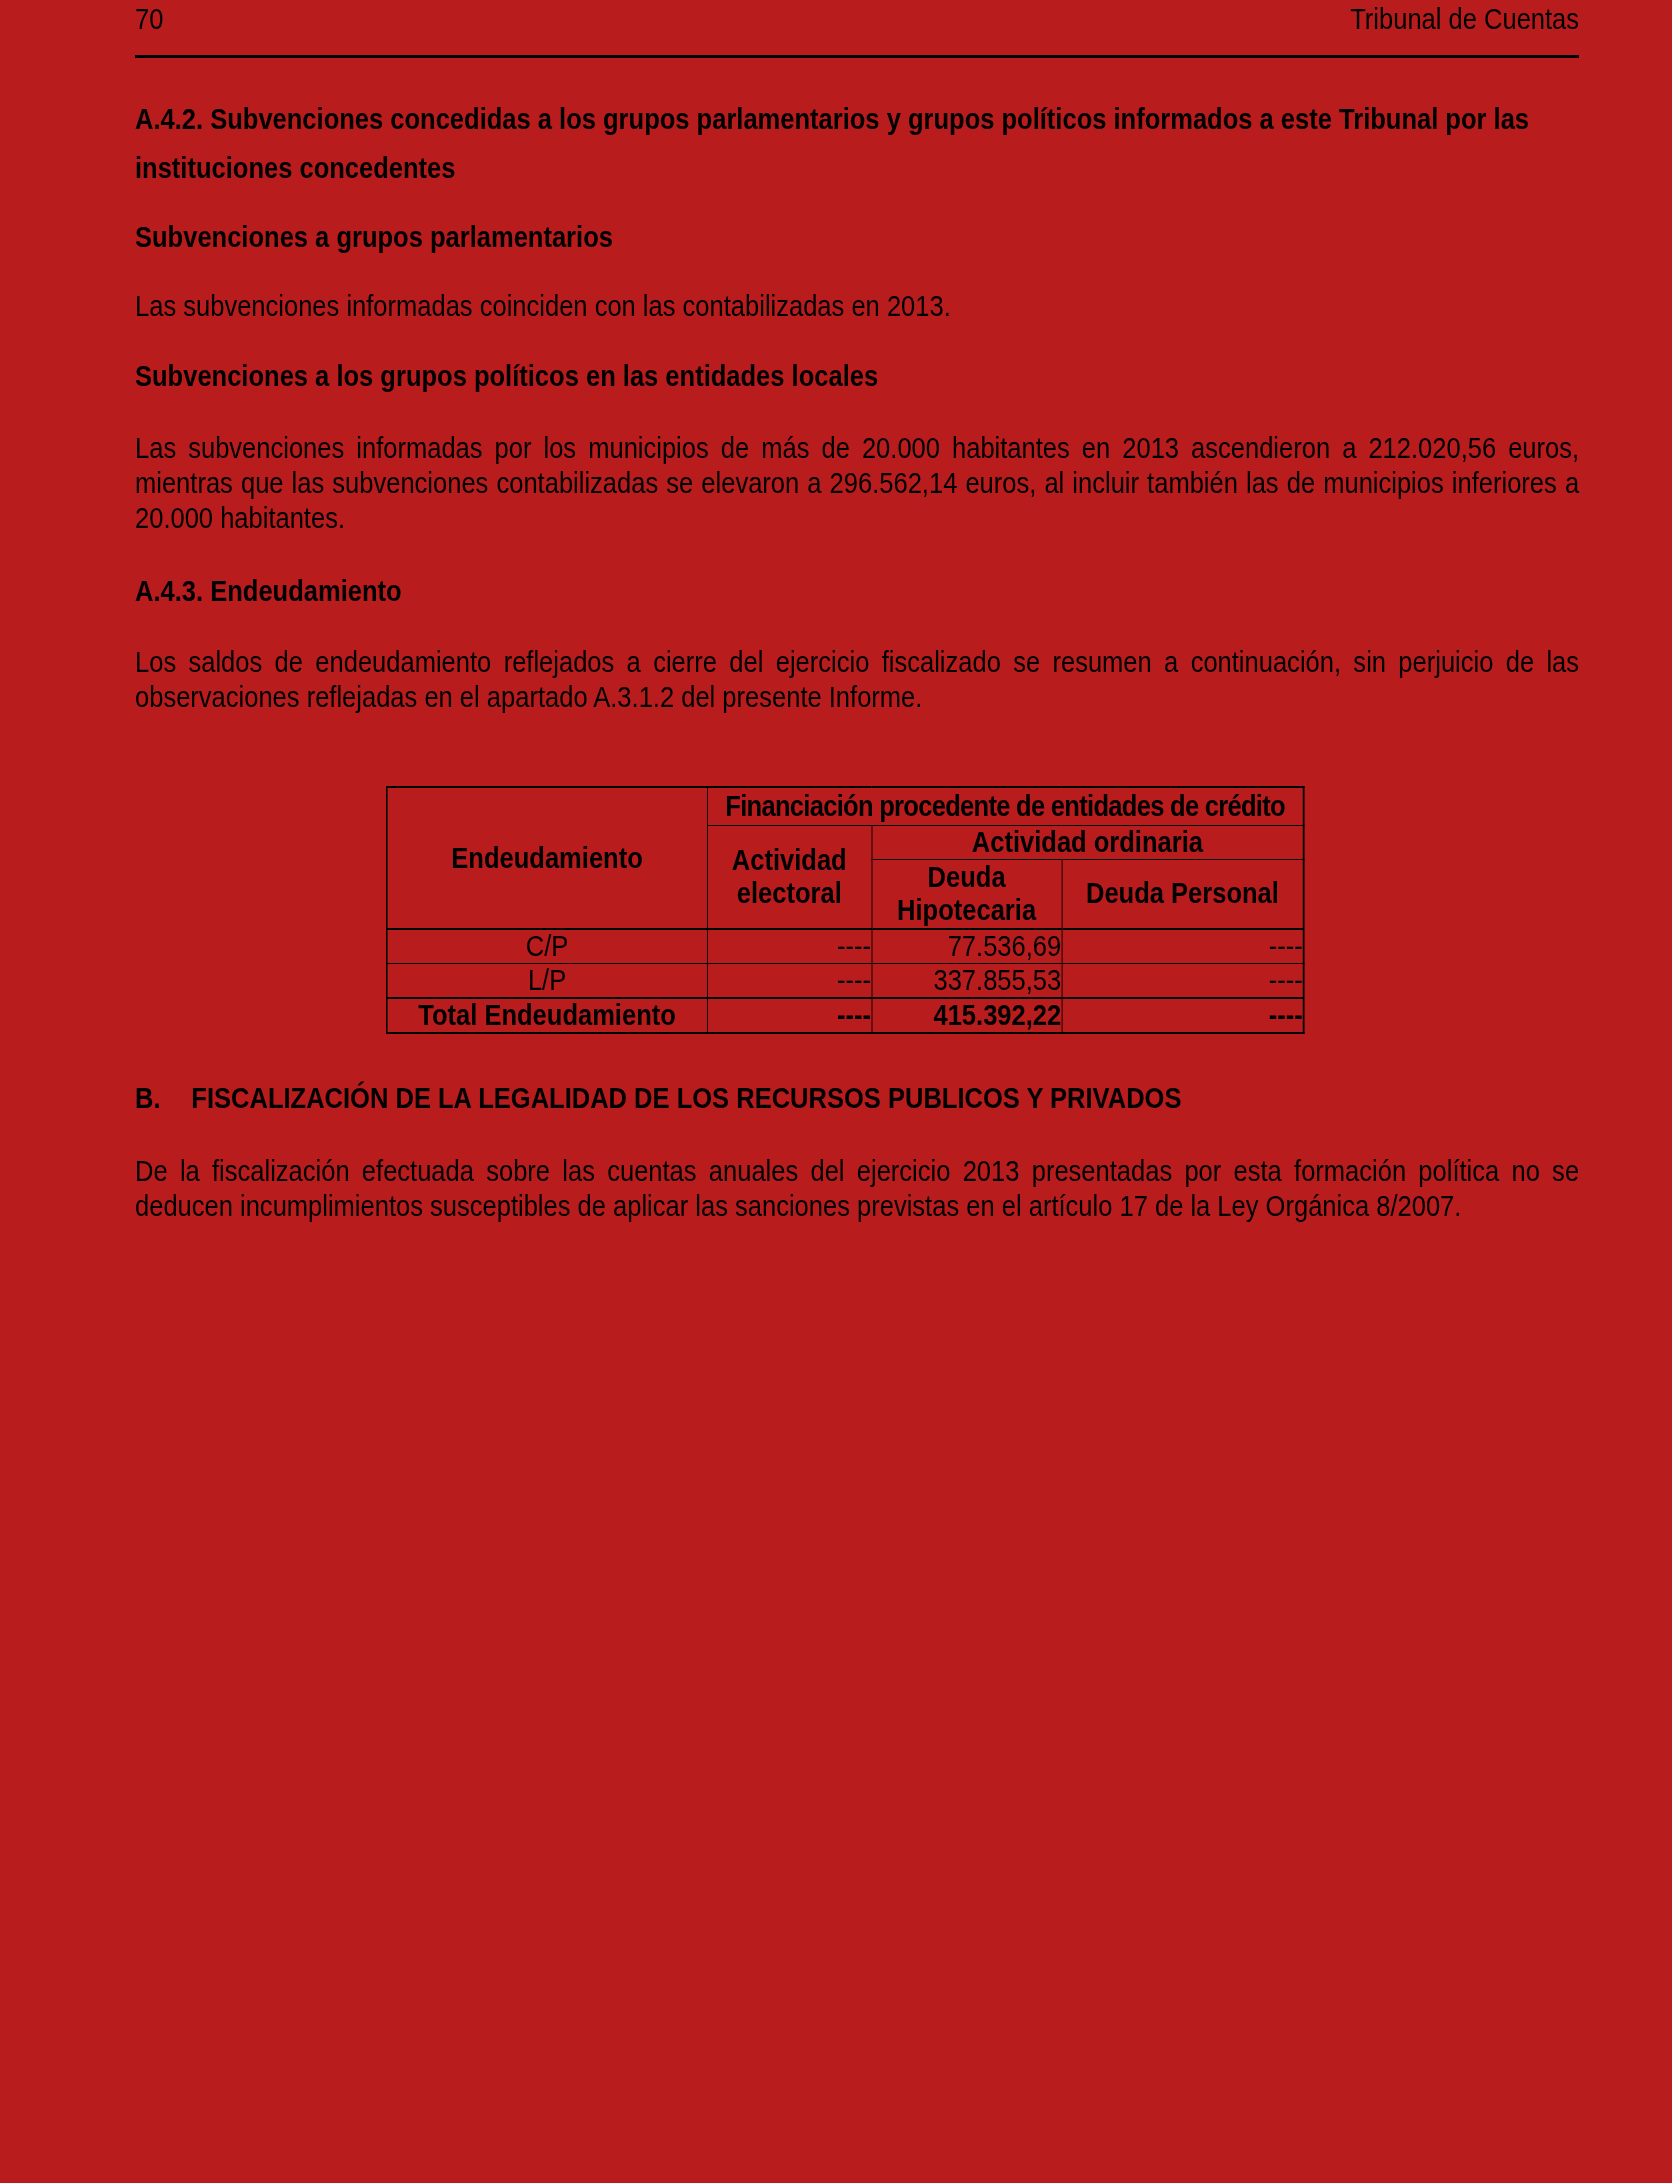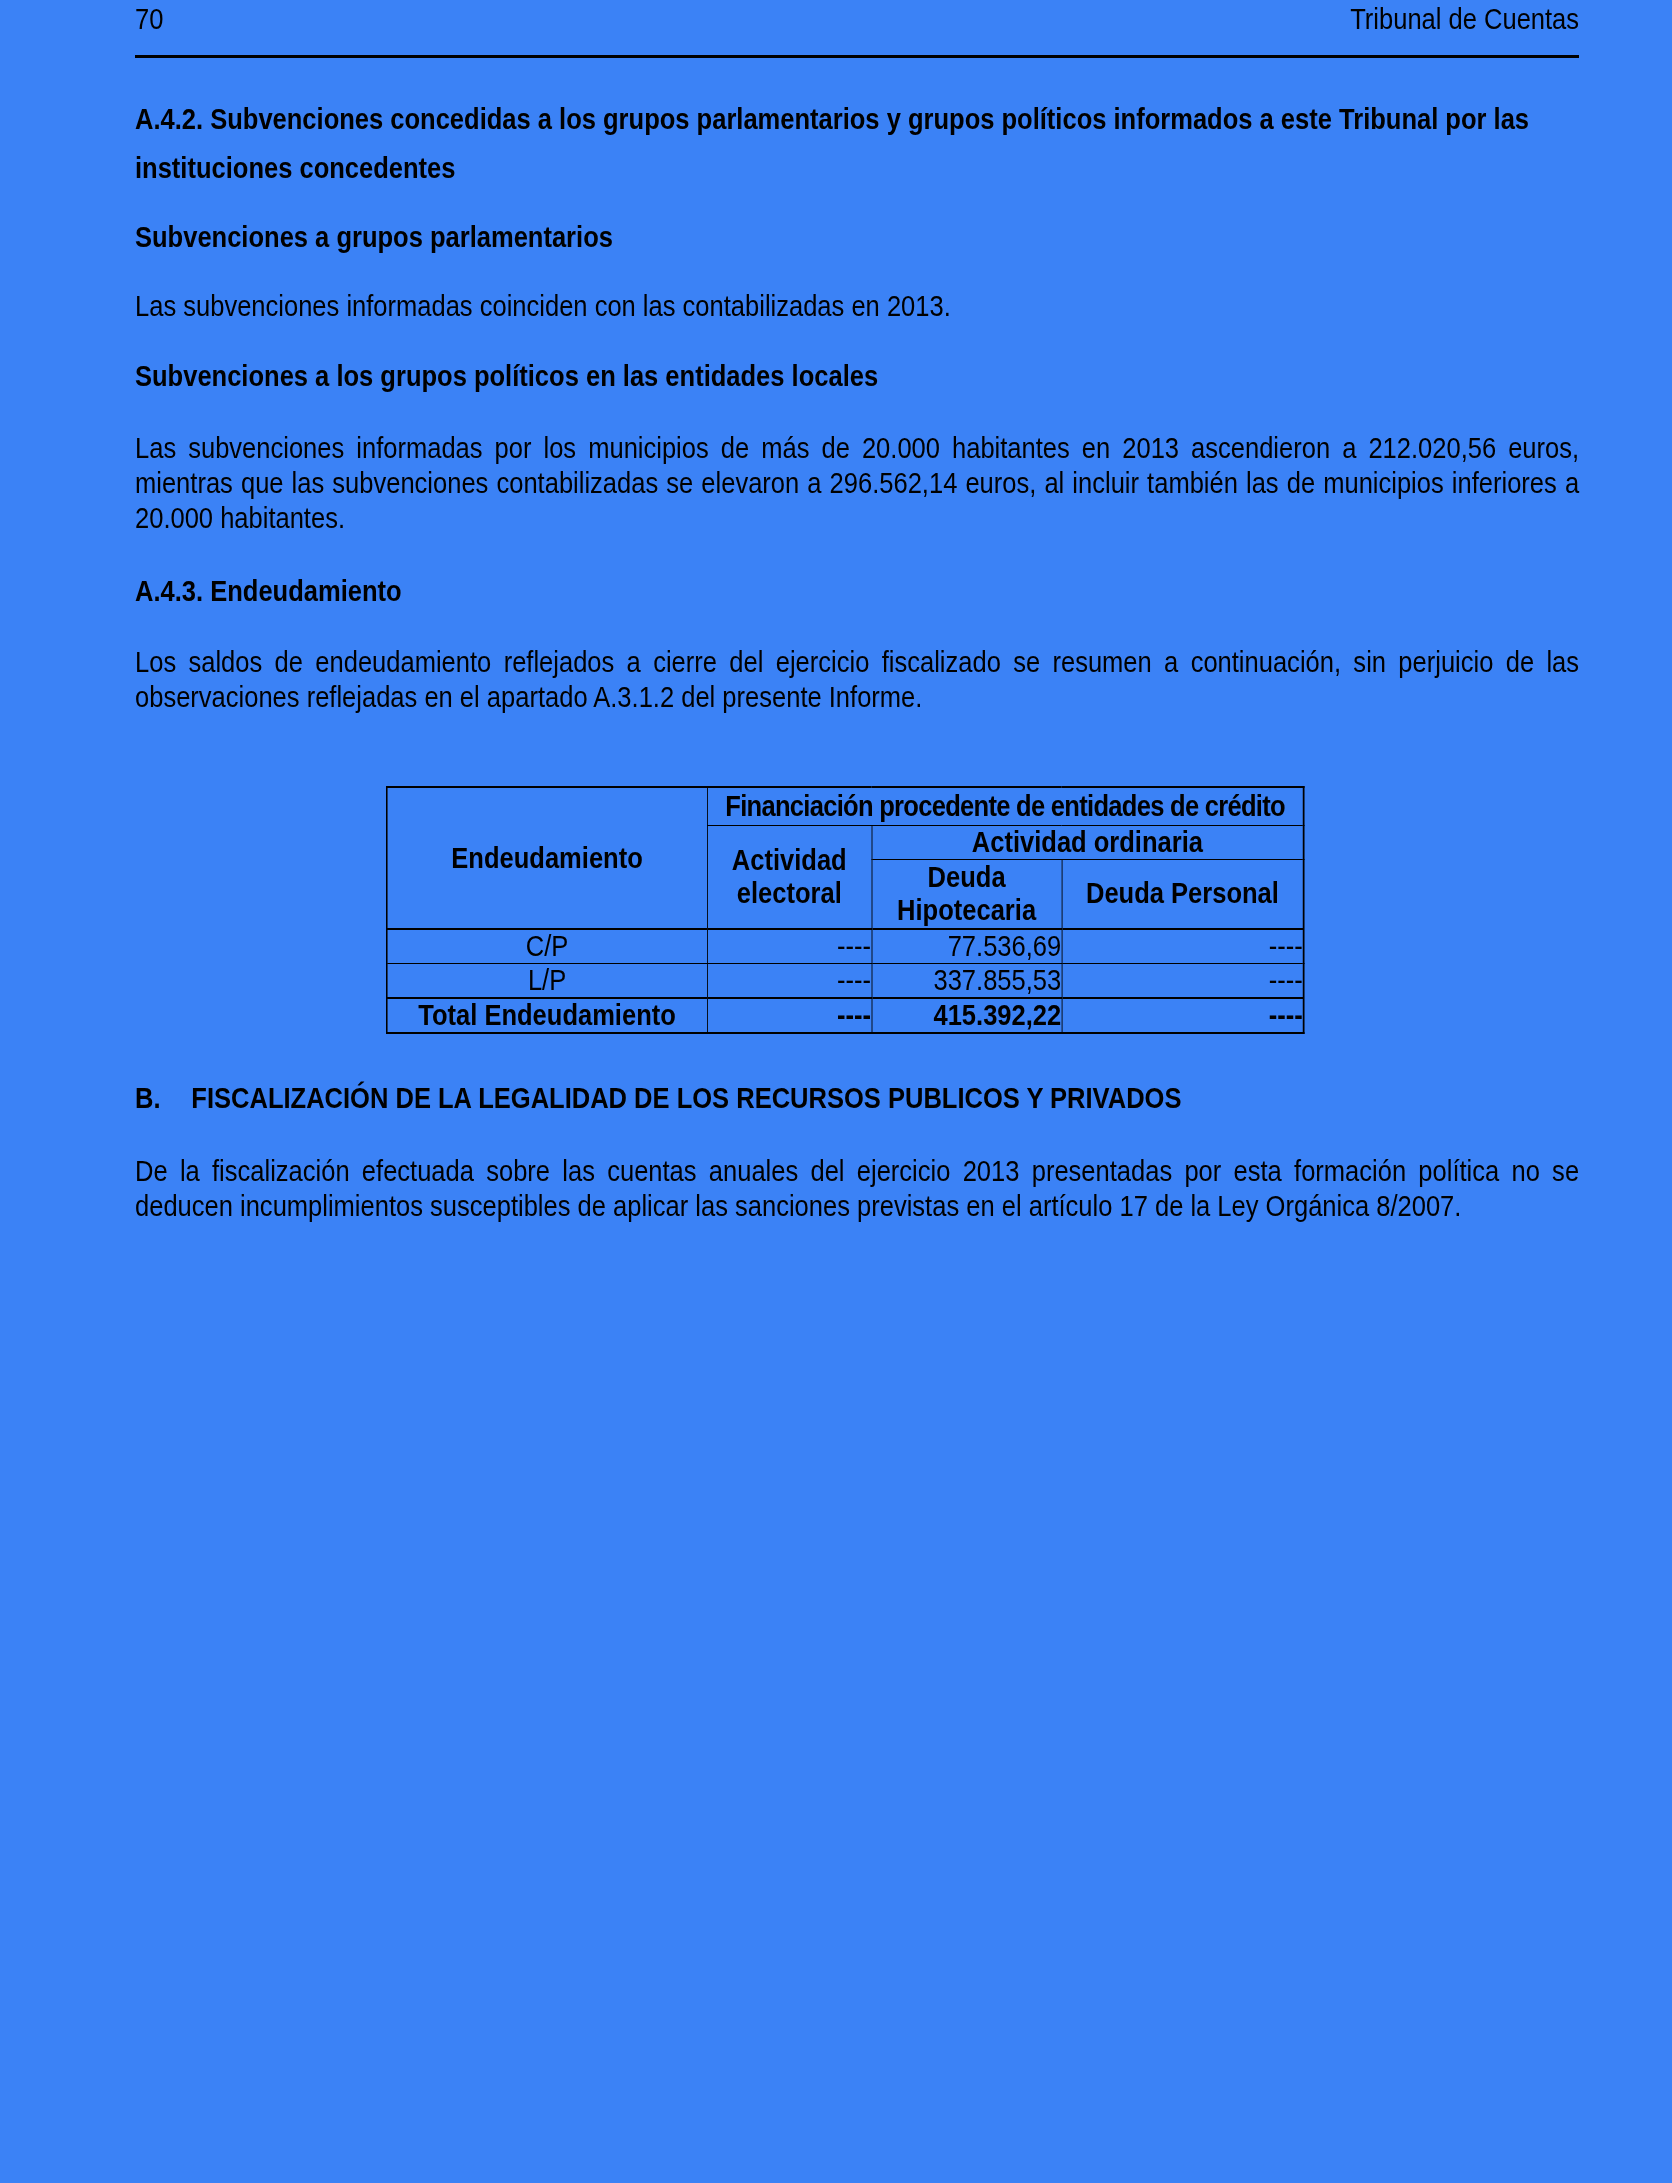--- a/index.html
+++ b/index.html
@@ -1,20 +1,20 @@
 <!DOCTYPE html>
 <html style="font-size:12.6px"><head>
 <meta charset="utf-8">
 <style>
   html, body { margin: 0; padding: 0; background: #ffffff; }
   .page {
     position: relative;
     width: 1672px;
     height: 2183px;
-    background: #3b82f6;
+    background: #b91c1c;
     color: #000000;
     font-family: "Liberation Sans", sans-serif;
     overflow: hidden;
   }
   
   .content {
     position: absolute;
     left: 135px;
     top: 0;
     width: 1641px;

